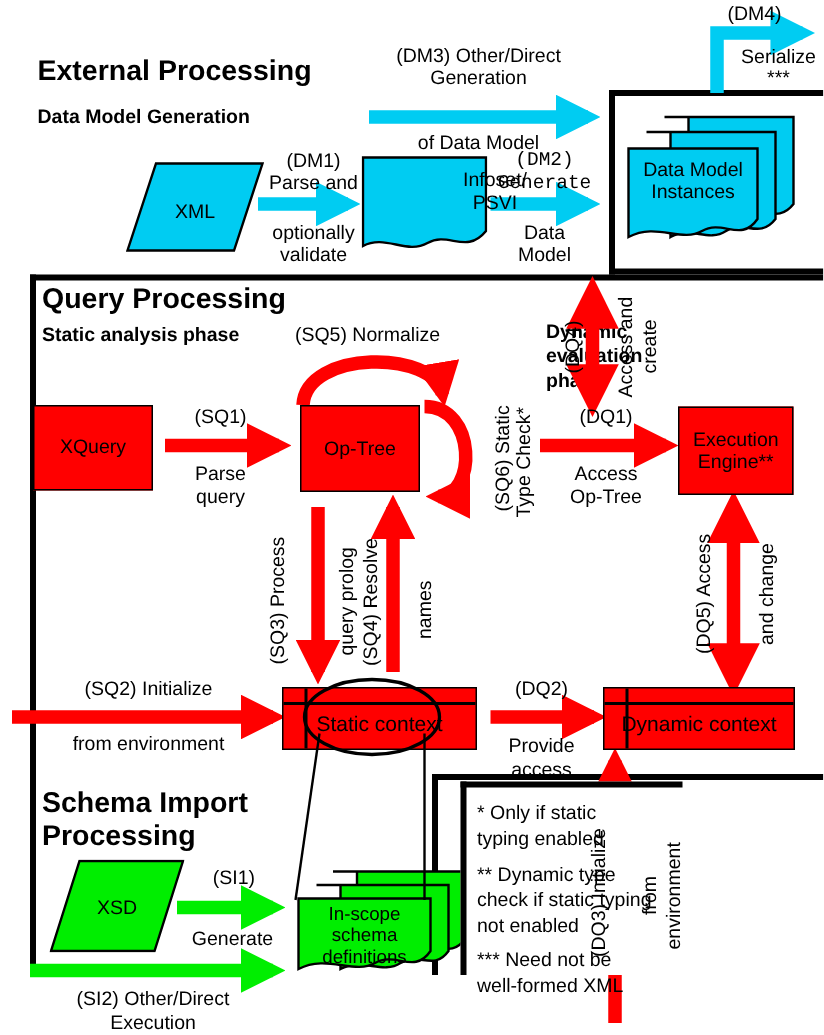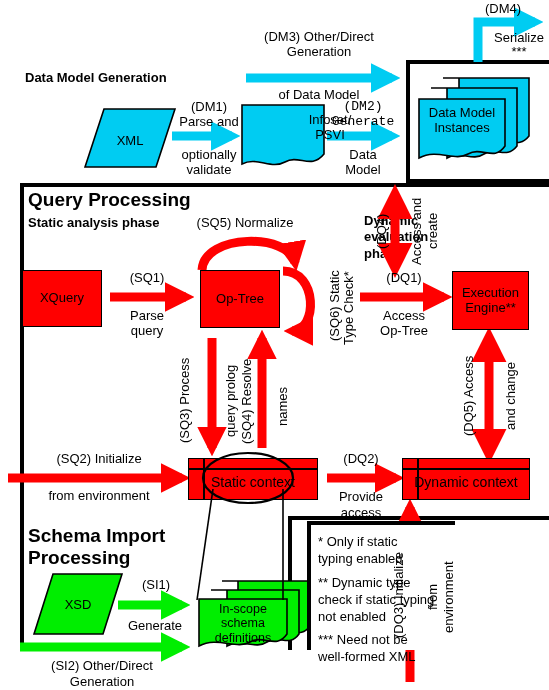--- a/index.html
+++ b/index.html
@@ -127,20 +127,21 @@
 <div id="stage">
 
   <div class="abs frame" style="left:406px; top:60px; width:143px; height:123px; border-right:none;"></div>
 
   <div class="abs frame" style="left:20px; top:183px; width:529px; height:337px; border-right:none;"></div>
 
   <div class="abs frame" style="left:20px; top:520px; width:272px; height:130px; border-bottom:none;"></div>
 
   <div class="abs" style="left:24px; top:515px; width:264px; height:9px; background:#fff;"></div>
 
+  <div class="abs hdr hdr-xl" style="left:25px; top:38px;">External Processing</div>
   <div class="abs hdr hdr-xl" style="left:28px; top:190px;">Query Processing</div>
 
   <div class="abs hdr hdr-sm" style="left:25px; top:71px;">Data Model Generation</div>
   <div class="abs hdr hdr-sm" style="left:28px; top:216px;">Static analysis phase</div>
   <div class="abs hdr hdr-sm" style="left:364px; top:213px; white-space:pre-line; line-height:1.25;">Dynamic
 evaluation
 phase</div>
 
   <div class="abs hdr hdr-xl" style="left:28px; top:525px; white-space:pre-line; line-height:1.15;">Schema Import
 Processing</div>
@@ -325,15 +326,15 @@
 access</div>
 
   <div class="abs lbl vert" style="left:392px; top:540px; height:110px;">(DQ3) Initialize</div>
   <div class="abs lbl vert" style="left:425px; top:546px; height:102px; line-height:1.25;">from
 environment</div>
 
   <div class="abs lbl" style="left:120px; top:578px; width:72px;">(SI1)</div>
   <div class="abs lbl" style="left:114px; top:619px; width:82px;">Generate</div>
 
   <div class="abs lbl" style="left:22px; top:658px; width:160px; line-height:1.25;">(SI2) Other/Direct
-Generation</div>
+Execution</div>
 
 </div>
 
 </body></html>

